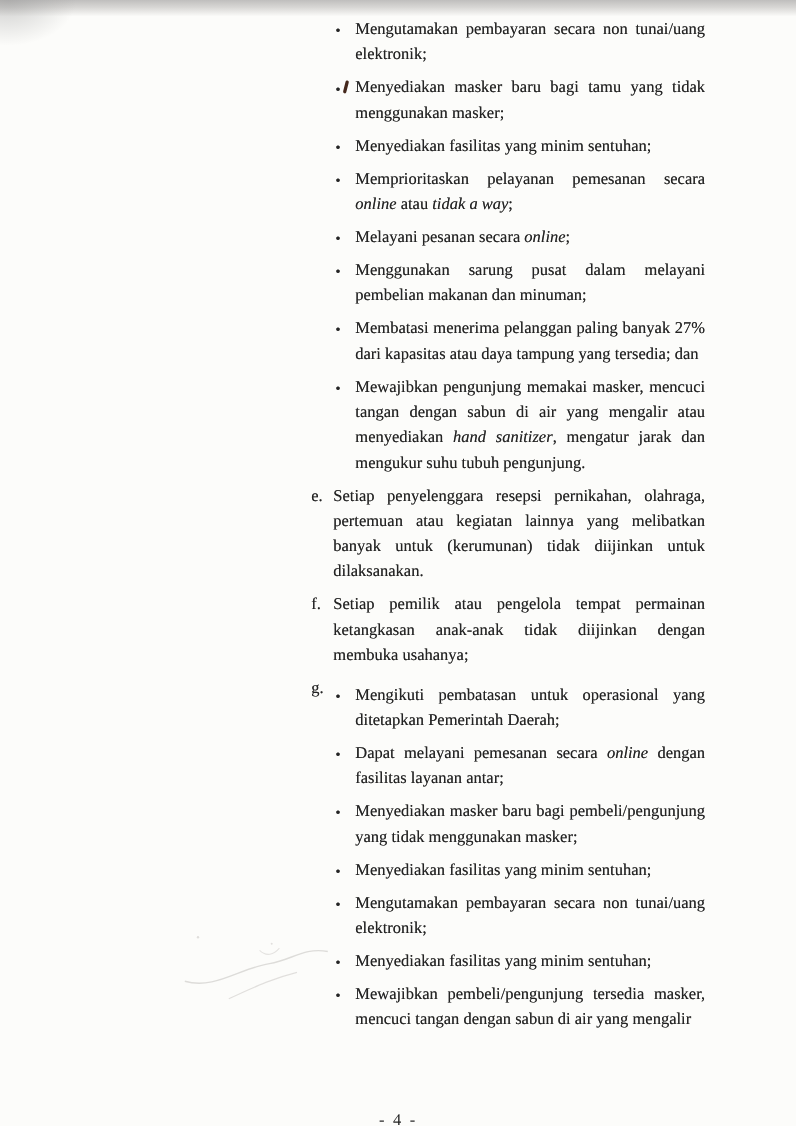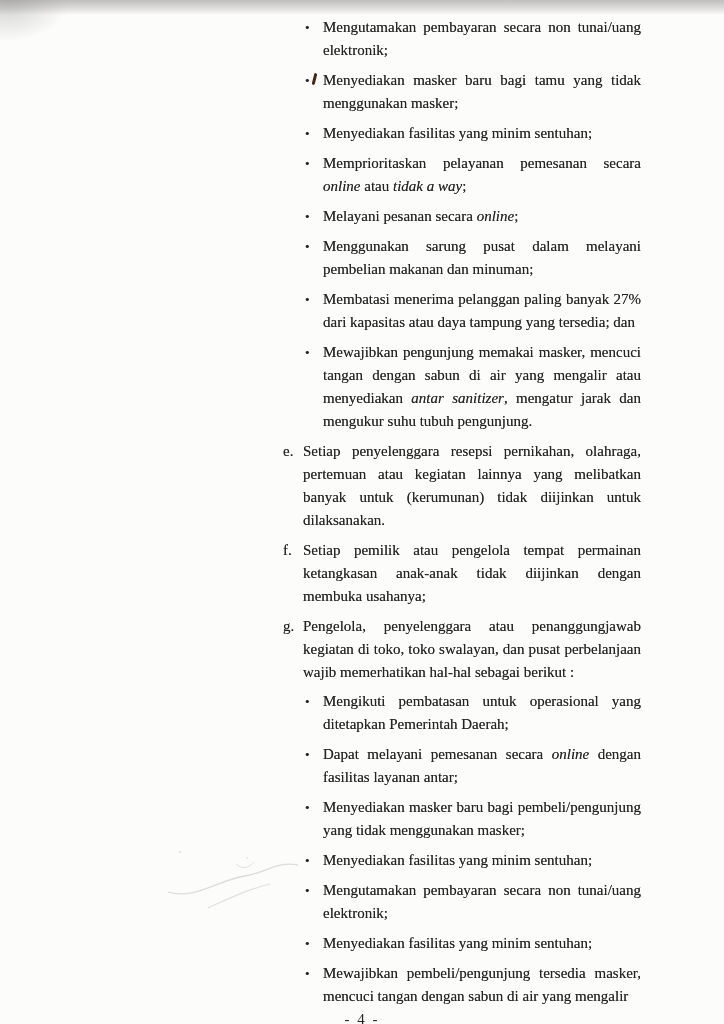--- a/index.html
+++ b/index.html
@@ -86,40 +86,39 @@
         <li class="b-item">
           <span class="marker">•</span>
           <span class="btext">Menggunakan sarung pusat dalam melayani pembelian makanan dan minuman;</span>
         </li>
         <li class="b-item">
           <span class="marker">•</span>
           <span class="btext">Membatasi menerima pelanggan paling banyak 27% dari kapasitas atau daya tampung yang tersedia; dan</span>
         </li>
         <li class="b-item">
           <span class="marker">•</span>
-          <span class="btext">Mewajibkan pengunjung memakai masker, mencuci tangan dengan sabun di air yang mengalir atau menyediakan <i>antar sanitizer</i>, mengatur jarak dan mengukur suhu tubuh pengunjung.</span>
+          <span class="btext">Mewajibkan pengunjung memakai masker, mencuci tangan dengan sabun di air yang mengalir atau menyediakan <i>hand sanitizer</i>, mengatur jarak dan mengukur suhu tubuh pengunjung.</span>
         </li>
       </ul>
     <ol id="letter-list">
         <li class="letter-item">
           <span class="lmarker">e.</span>
           <div class="lbody">
             <div class="ltext">Setiap penyelenggara resepsi pernikahan, olahraga, pertemuan atau kegiatan lainnya yang melibatkan banyak untuk (kerumunan) tidak diijinkan untuk dilaksanakan.</div>
           </div>
         </li>
         <li class="letter-item">
           <span class="lmarker">f.</span>
           <div class="lbody">
             <div class="ltext">Setiap pemilik atau pengelola tempat permainan ketangkasan anak-anak tidak diijinkan dengan membuka usahanya;</div>
           </div>
         </li>
         <li class="letter-item">
           <span class="lmarker">g.</span>
           <div class="lbody">
-            <div class="ltext">Pengelola, penyelenggara atau penanggungjawab kegiatan di toko, toko swalayan, dan pusat perbelanjaan wajib memerhatikan hal-hal sebagai berikut :</div>
             <ul class="sub-list">
               <li class="b-item">
                 <span class="marker">•</span>
                 <span class="btext">Mengikuti pembatasan untuk operasional yang ditetapkan Pemerintah Daerah;</span>
               </li>
               <li class="b-item">
                 <span class="marker">•</span>
                 <span class="btext">Dapat melayani pemesanan secara <i>online</i> dengan fasilitas layanan antar;</span>
               </li>
               <li class="b-item">

